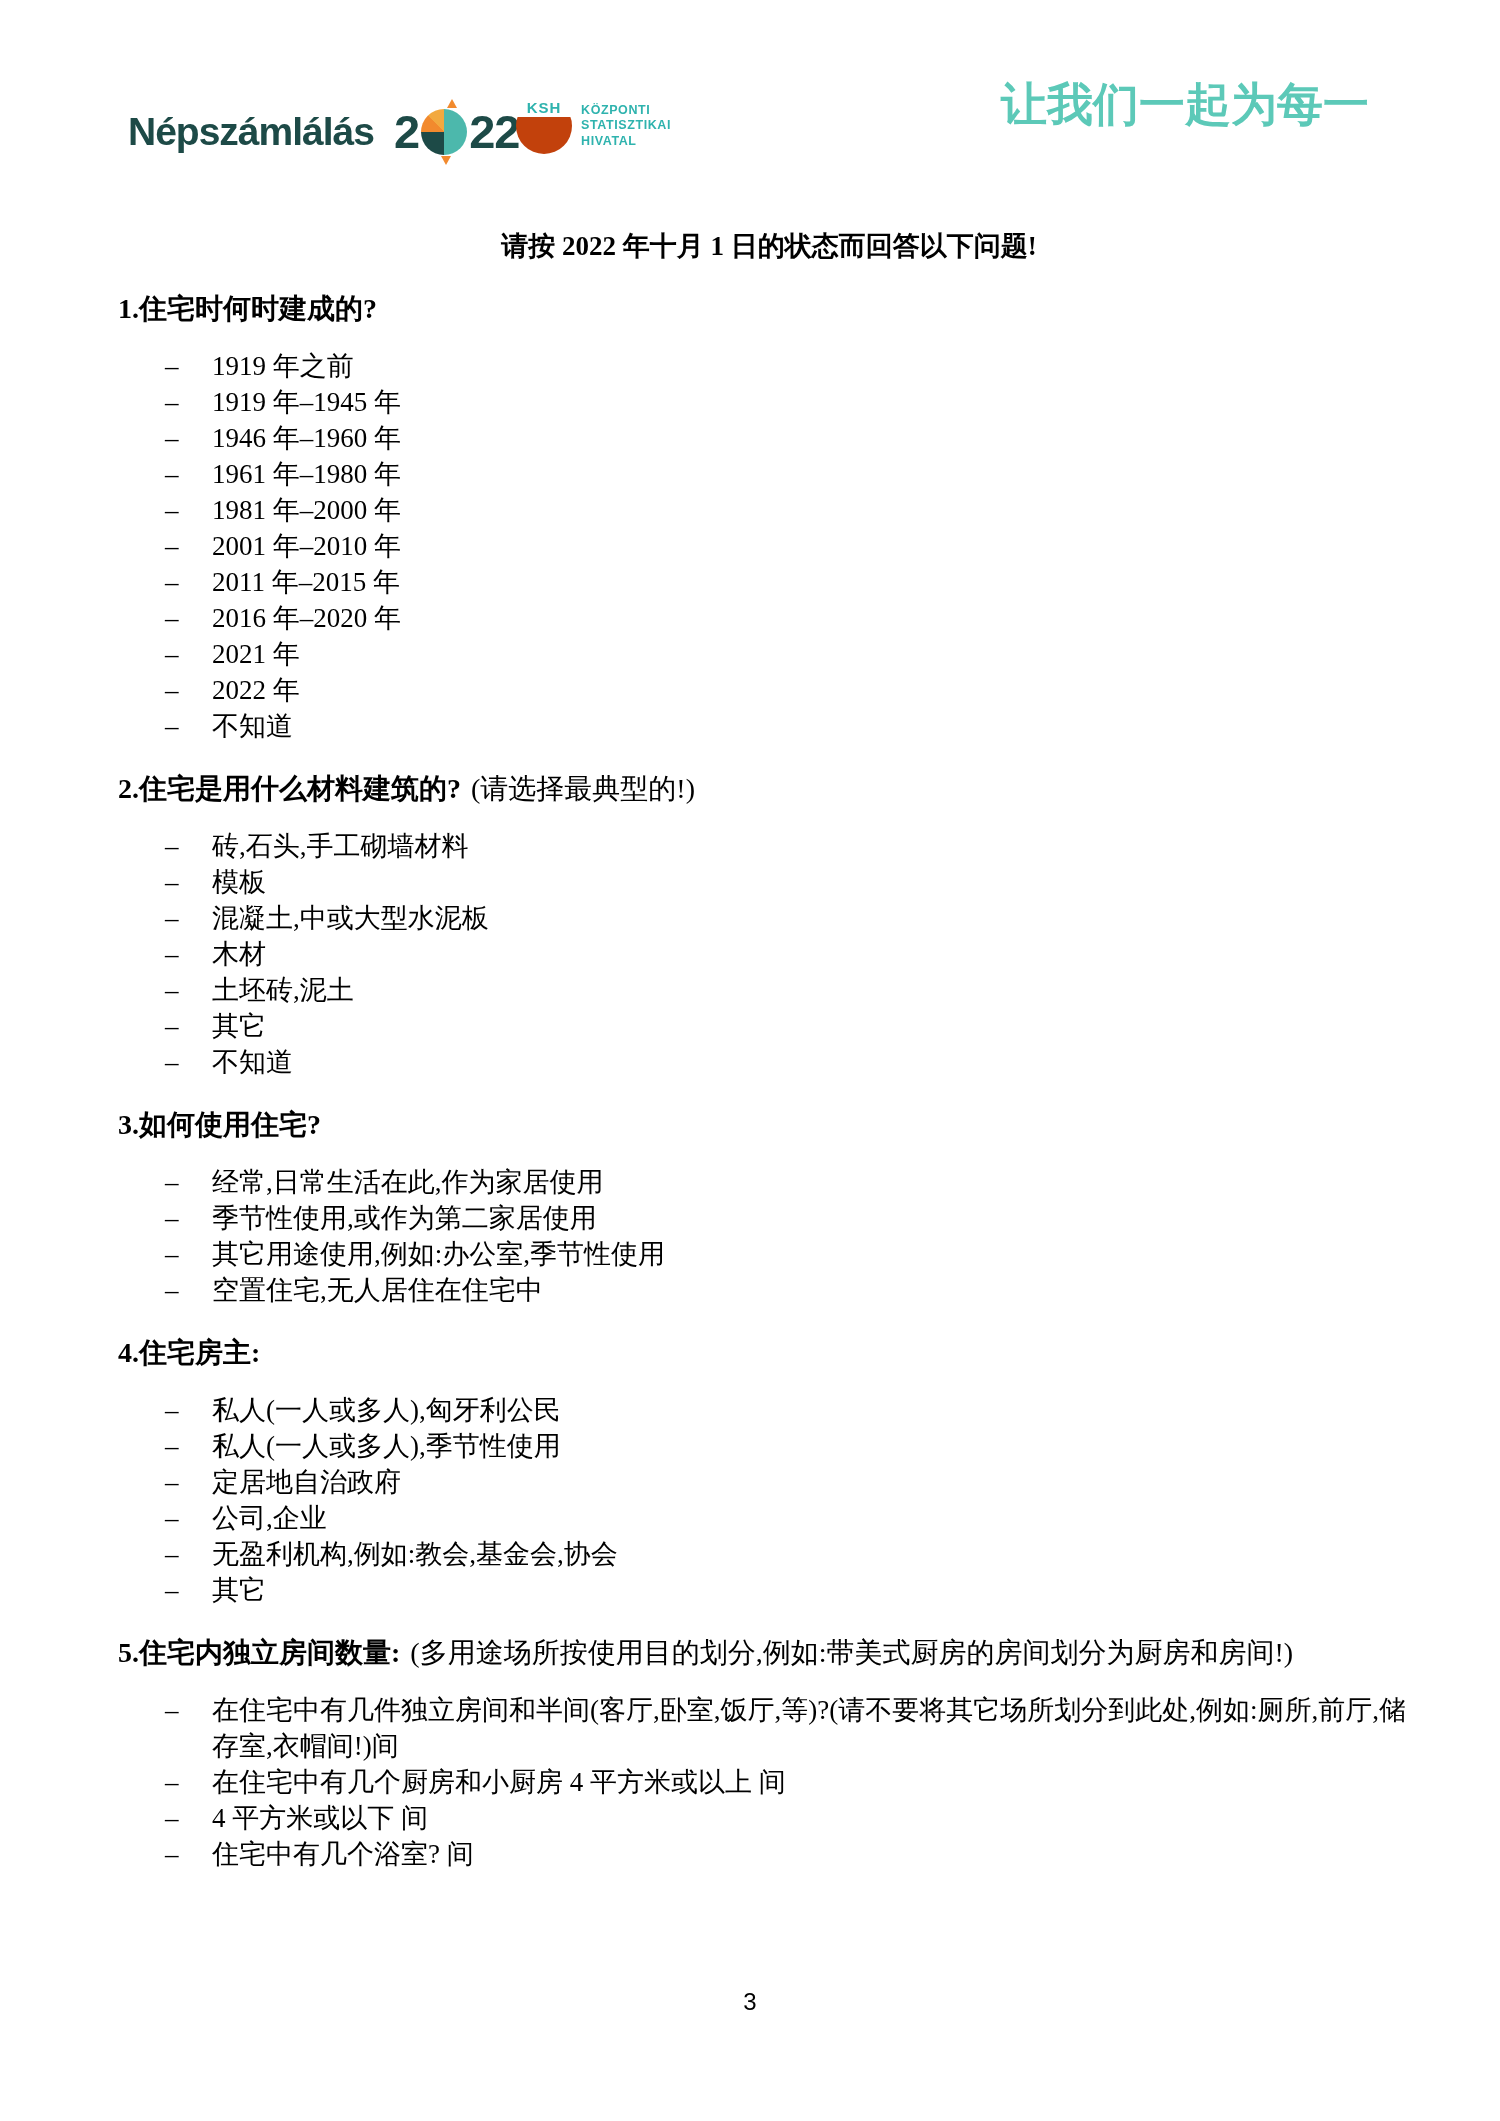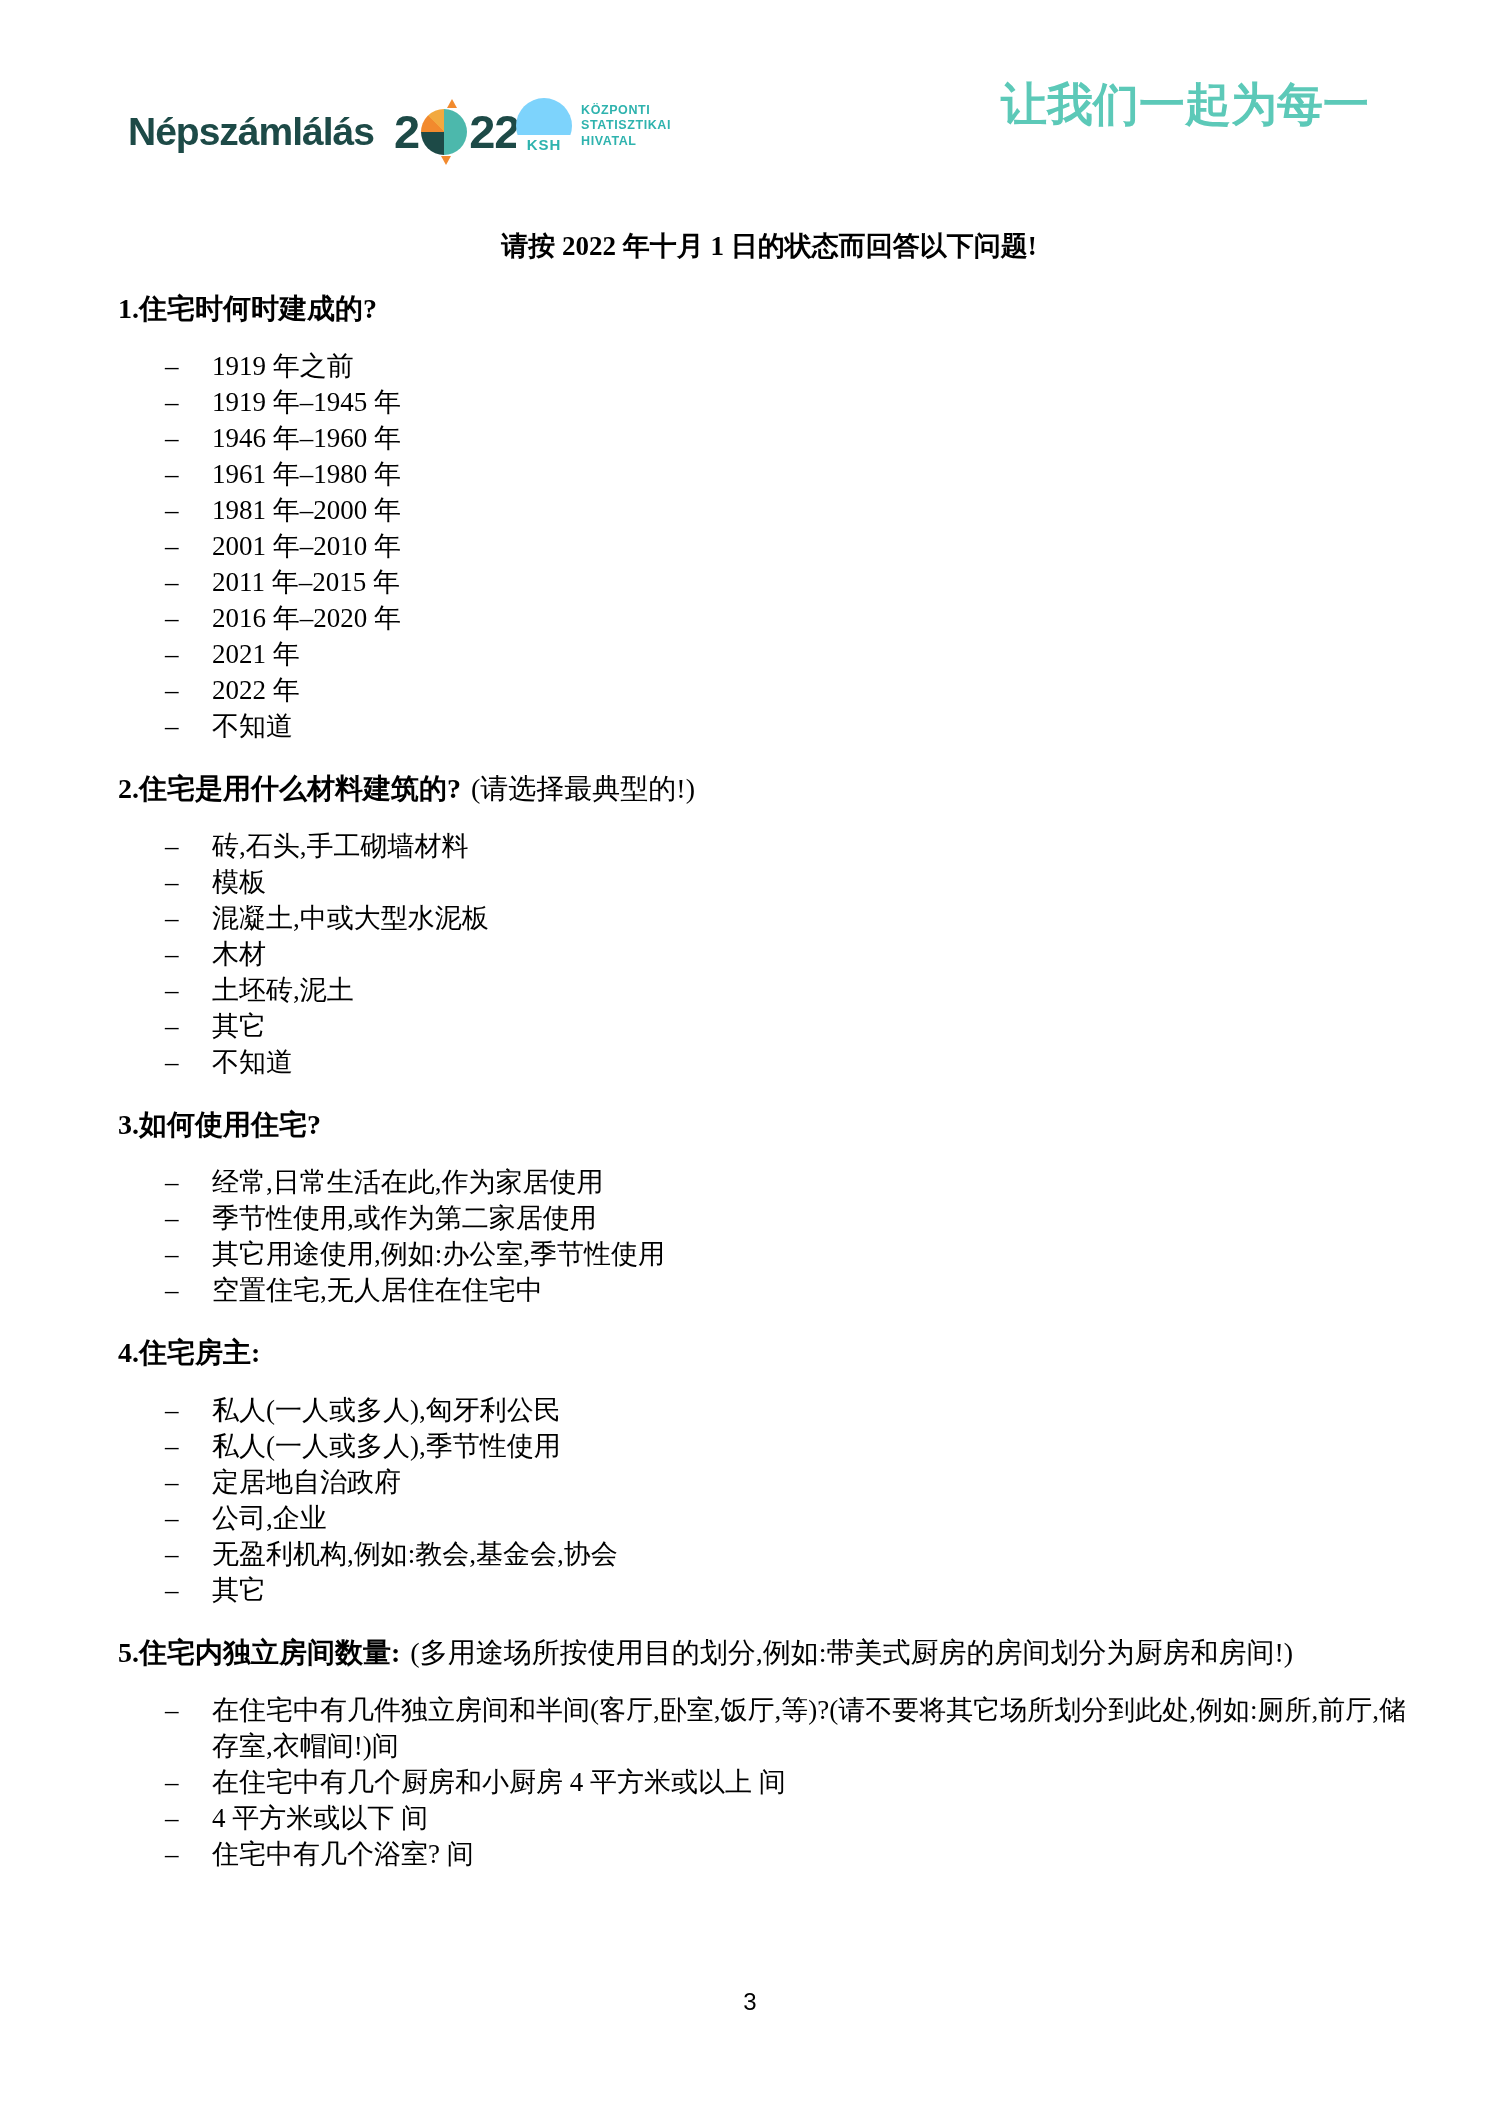--- a/index.html
+++ b/index.html
@@ -47,22 +47,22 @@
     border-top:9px solid #f28a2e;
   }
   .ksh {
     position:absolute; left:516px; top:98px;
     display:flex; align-items:center; gap:9px;
     font-family:"Liberation Sans","DejaVu Sans",sans-serif;
   }
   .ksh-circle {
     position:relative;
     width:56px; height:56px; border-radius:50%;
-    background:#7dd3fc;
-    display:flex; align-items:flex-end; justify-content:center;
+    background:#c2410c;
+    display:flex; align-items:flex-start; justify-content:center;
   }
   .ksh-band {
     background:#ffffff; width:58px; text-align:center;
     font-size:15px; font-weight:bold; color:#2fb3ae;
     letter-spacing:1px; padding:1px 0;
   }
   .ksh-lines {
     color:#2fb3ae; font-size:12.5px; font-weight:bold;
     line-height:1.25; letter-spacing:0.6px;
   }

